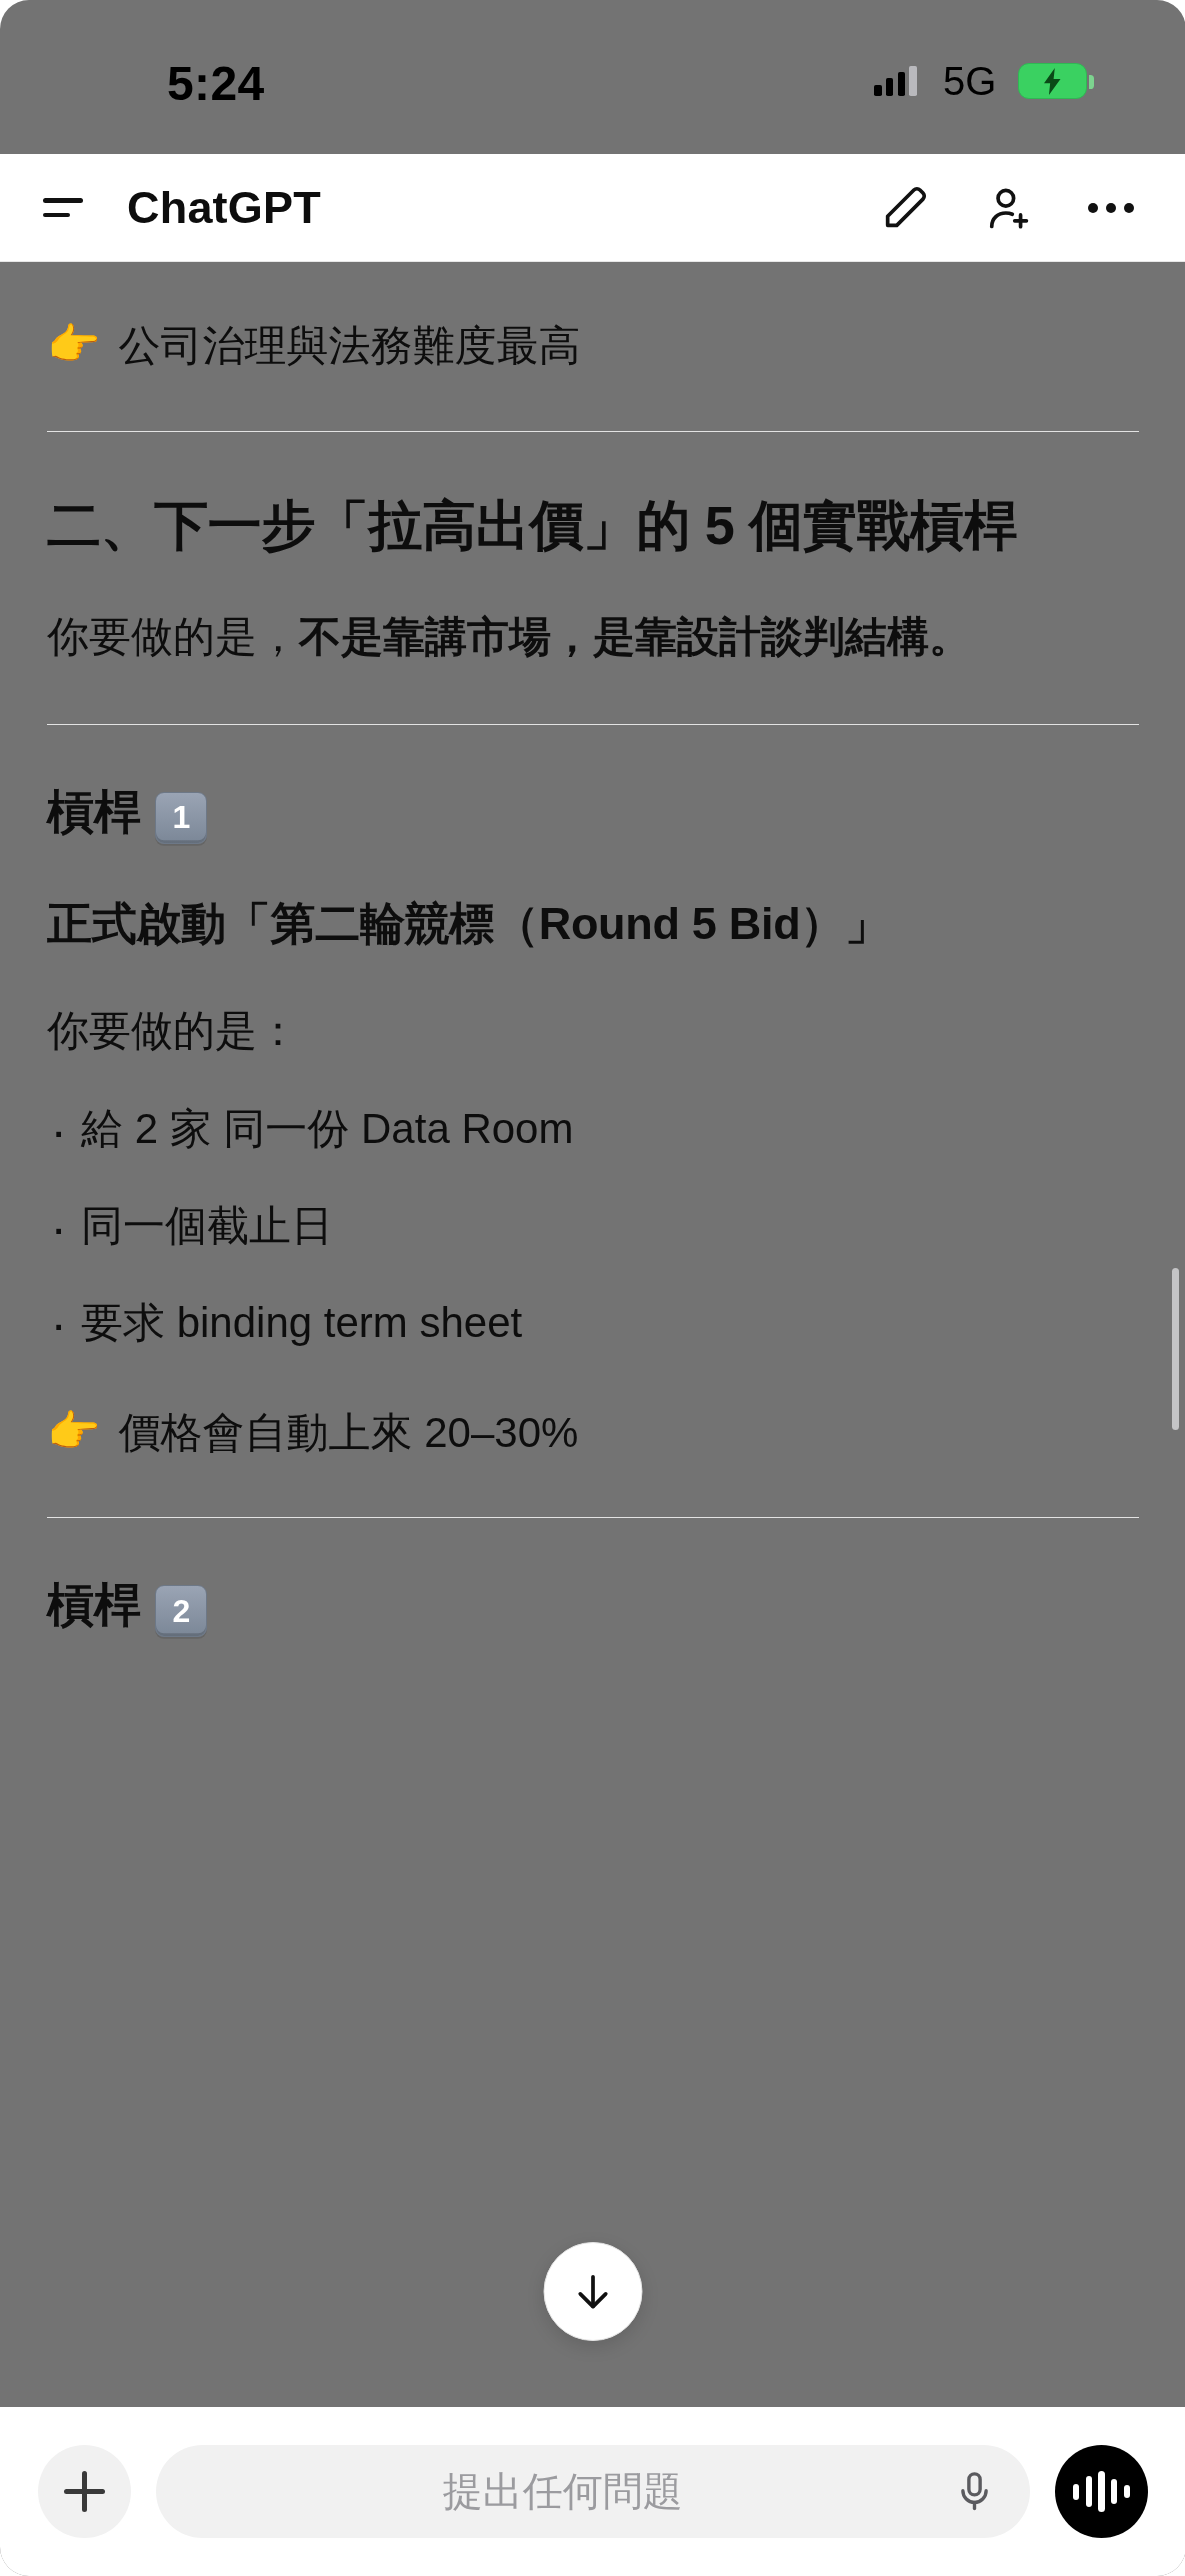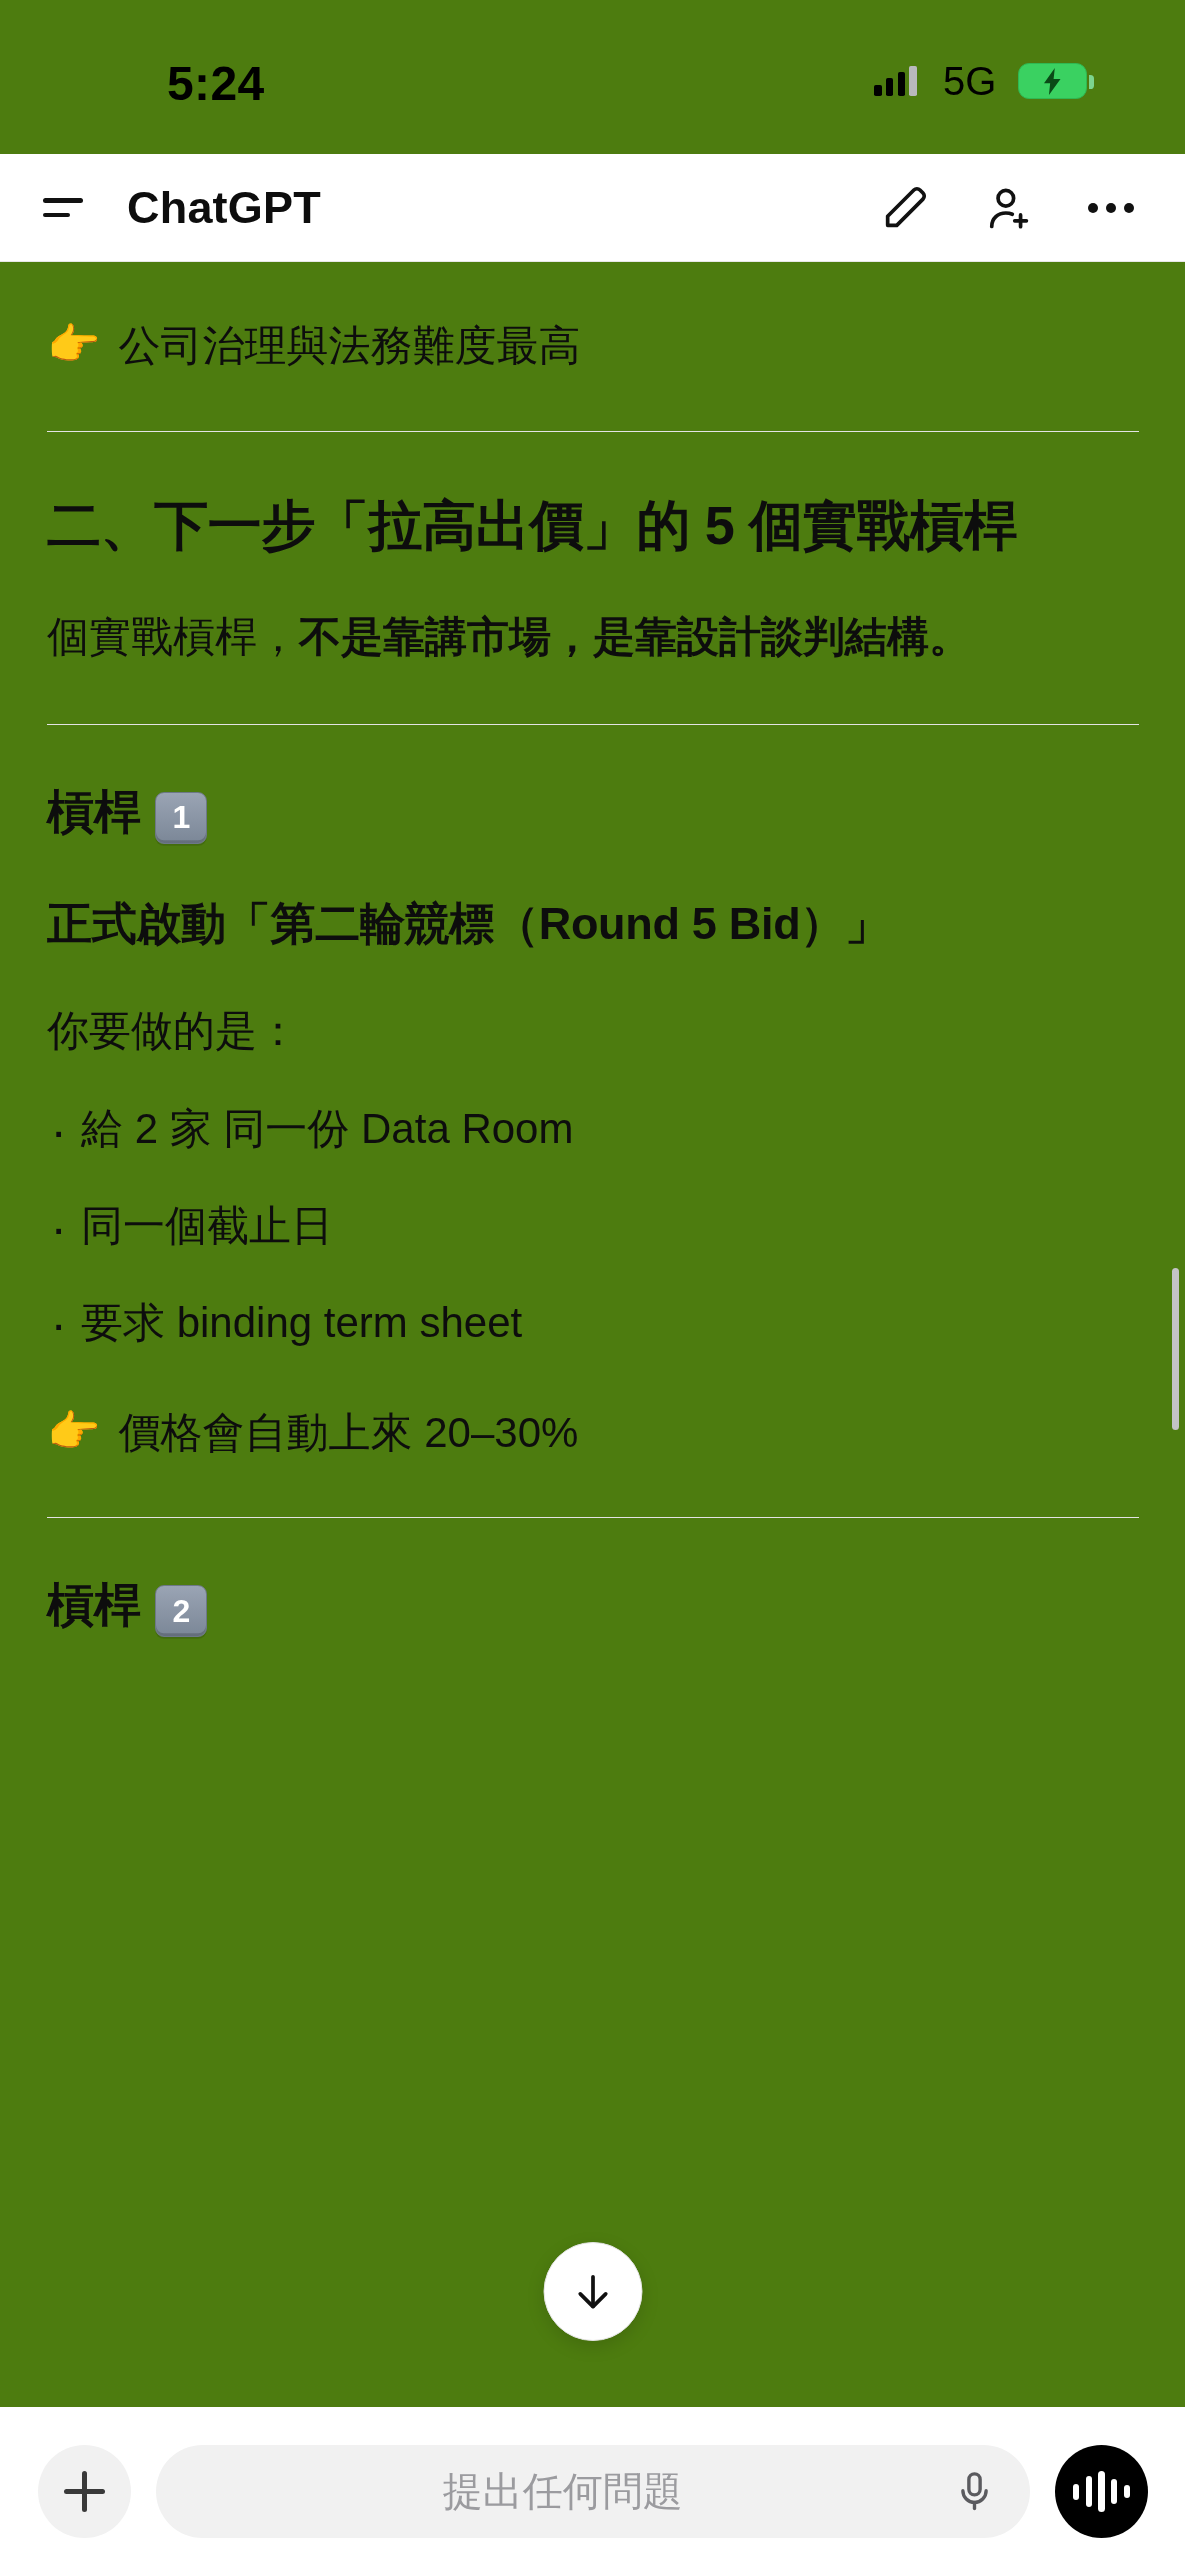--- a/index.html
+++ b/index.html
@@ -7,22 +7,23 @@
     width: 1186px;
     height: 2576px;
     background: #ffffff;
     font-family: "Liberation Sans", "DejaVu Sans", sans-serif;
     -webkit-font-smoothing: antialiased;
   }
   .phone {
     position: relative;
     width: 1186px;
     height: 2576px;
-    background: #4d7c0f;
+    background: #737373;
     overflow: hidden;
+    border-radius: 29px;
   }
 
   
   .statusbar {
     position: relative;
     height: 154px;
     width: 100%;
   }
   .status-time {
     position: absolute;
@@ -432,21 +433,21 @@
       <div class="row-emoji">
         <span class="pointer">👉</span>
         <span class="p-lead">公司治理與法務難度最高</span>
       </div>
 
       <hr class="sep">
 
       <h2 class="section-title">二、下一步「拉高出價」的 5 個實戰槓桿</h2>
 
       <p class="body">
-        <span>個實戰槓桿，</span><b>不是靠講市場，是靠設計談判結構。</b>
+        <span>你要做的是，</span><b>不是靠講市場，是靠設計談判結構。</b>
       </p>
 
       <hr class="sep">
 
       <h3 class="lever">
         <span>槓桿</span>
         <span class="keycap">1</span>
       </h3>
 
       <h4 class="bold-line">正式啟動「第二輪競標（Round 5 Bid）」</h4>

